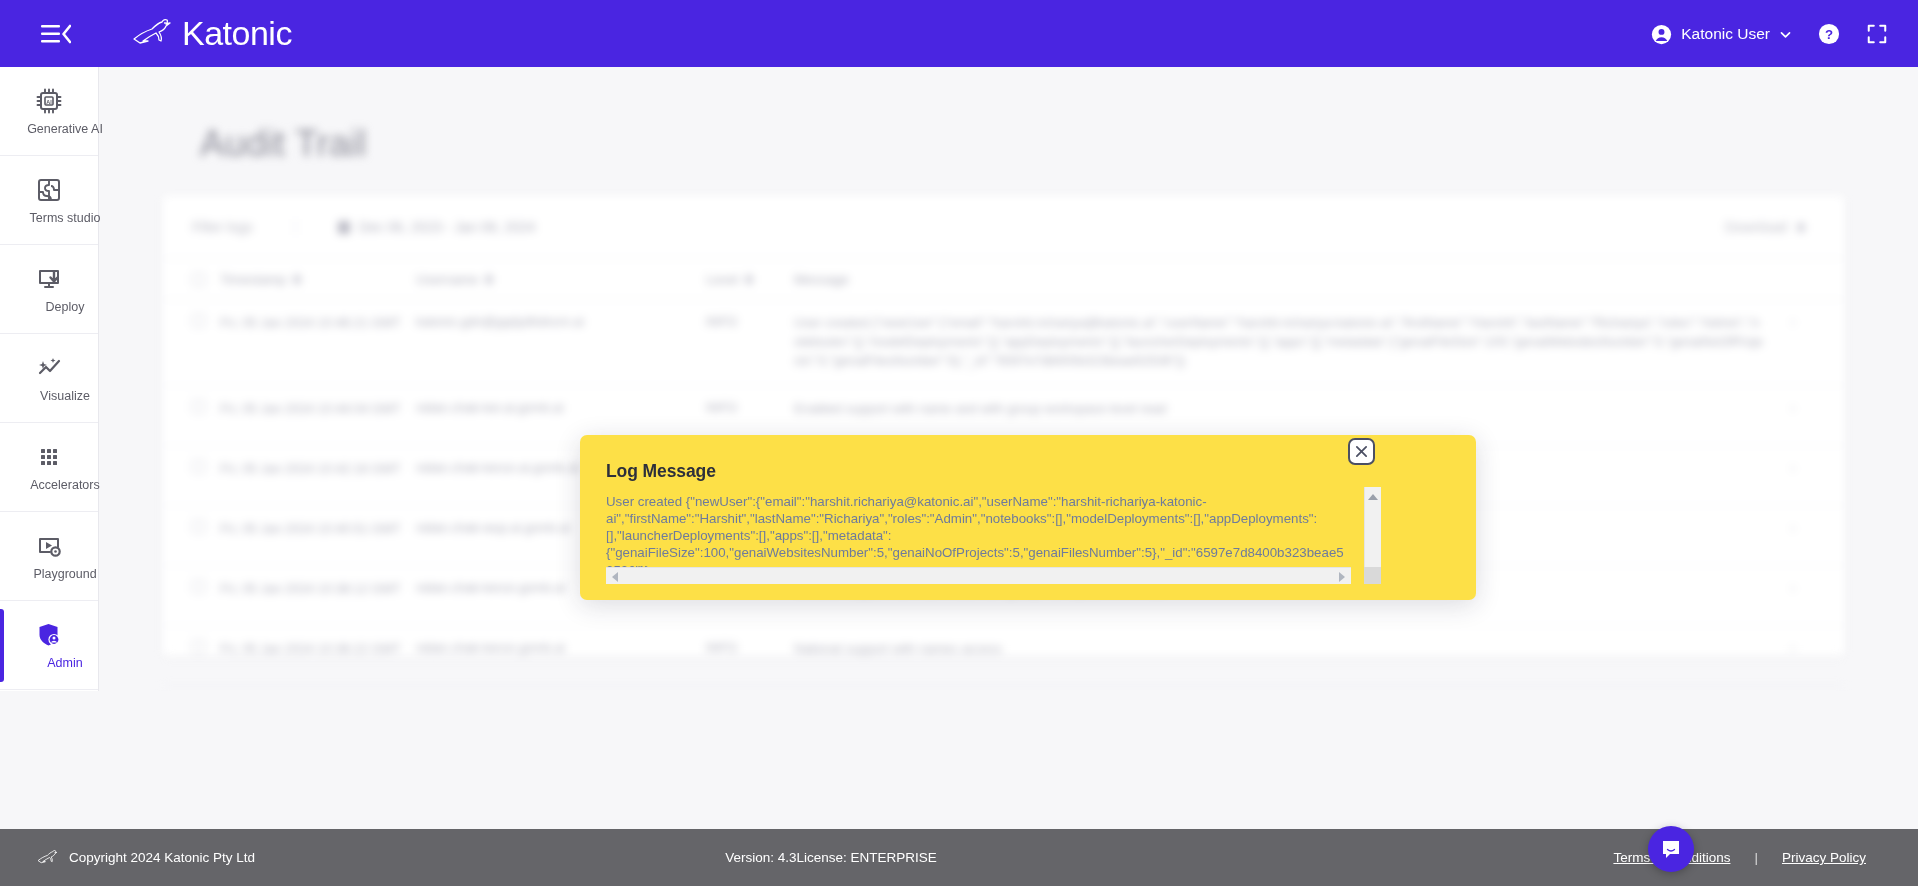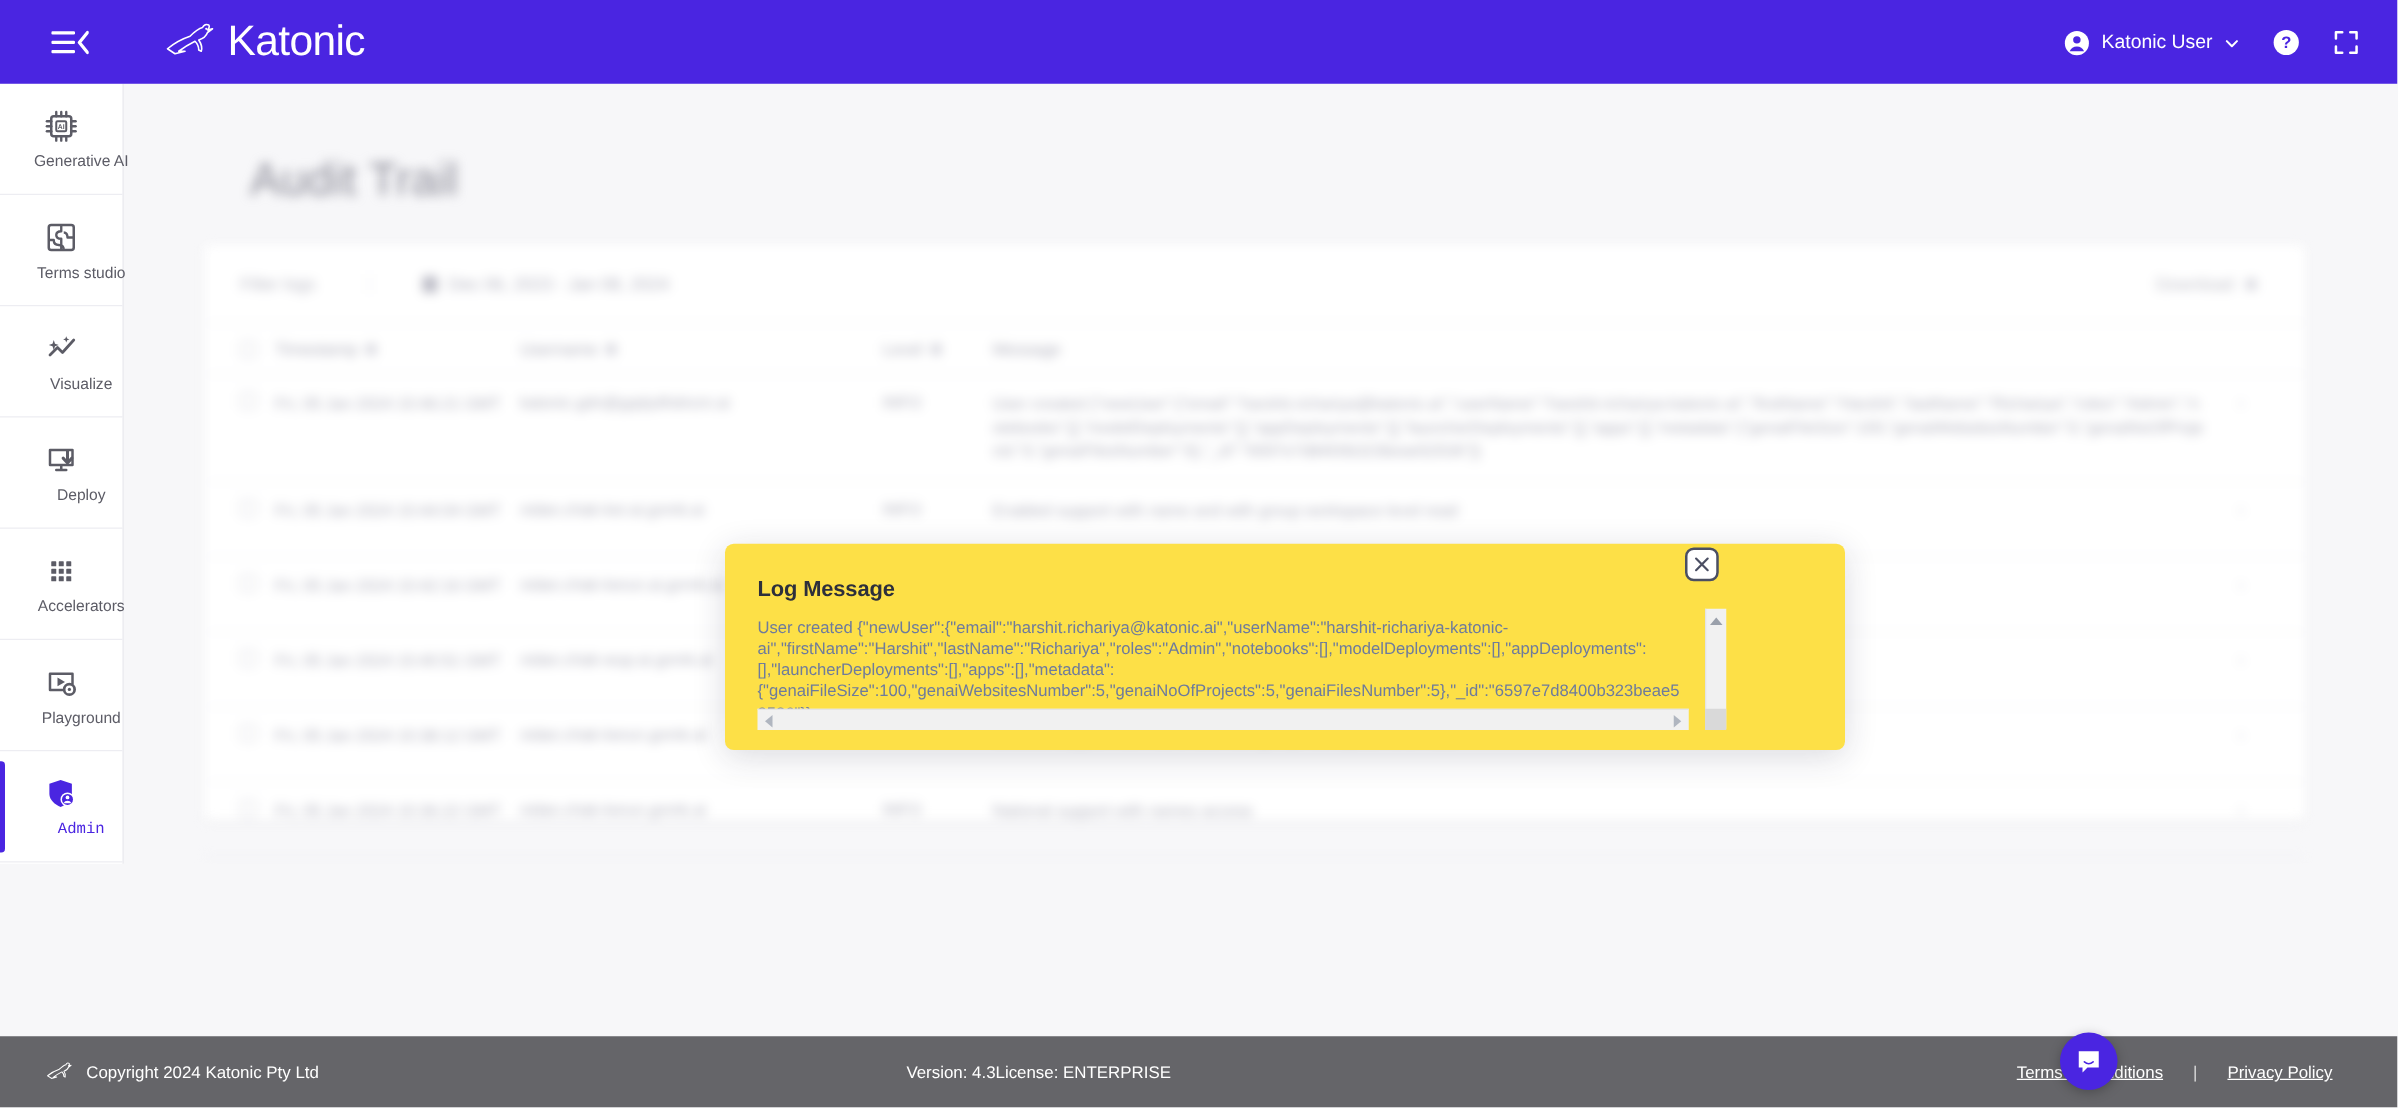--- a/index.html
+++ b/index.html
@@ -58,21 +58,21 @@
     height: 89px;
     display: flex; flex-direction: column;
     align-items: center; justify-content: center;
     gap: 7px;
     border-bottom: 1px solid #ededf2;
     cursor: pointer;
     color: #5c5c66;
   }
   .side-item .si-label { font-size: 12.5px; line-height: 1; white-space: nowrap; margin-left: 32px; }
   .side-item svg { display: block; }
-  .side-item.active { color: #4a25e1; font-family: Liberation Mono, monospace; }
+  .side-item.active { color: #4a25e1; }
   .side-item.active::before {
     content: ""; position: absolute; left: 0; top: 8px;
     width: 4px; height: 73px; background: #4a25e1;
     border-radius: 0 3px 3px 0;
   }
 
   
   .main {
     position: absolute; top: 67px; left: 99px;
     width: 1819px; height: 624px;
@@ -289,35 +289,35 @@
         <rect x="5" y="5" width="20" height="20" rx="2" fill="none" stroke="currentColor" stroke-width="2"></rect>
         <path d="M15 5 V10 Q11 10 11 13 Q11 16 15 16 V25" fill="none" stroke="currentColor" stroke-width="1.9" stroke-linejoin="round"></path>
         <path d="M25 15 H20 Q20 11 17 11" fill="none" stroke="currentColor" stroke-width="1.9" stroke-linejoin="round"></path>
         <path d="M5 17 H9 Q9 21 13 21 Q17 21 17 25" fill="none" stroke="currentColor" stroke-width="1.9" stroke-linejoin="round"></path>
       </svg>
       <span class="si-label">Terms studio</span>
     </div>
 
     <div class="side-item">
       <svg width="30" height="30" viewBox="0 0 30 30">
-        <path d="M6 20 L12 14 L16 18 L25 8" fill="none" stroke="currentColor" stroke-width="2.2" stroke-linecap="round" stroke-linejoin="round"></path>
-        <path d="M9 8 L10 11 L13 12 L10 13 L9 16 L8 13 L5 12 L8 11 Z" fill="currentColor"></path>
-        <path d="M19 5 L19.7 6.8 L21.5 7.5 L19.7 8.2 L19 10 L18.3 8.2 L16.5 7.5 L18.3 6.8 Z" fill="currentColor"></path>
-      </svg>
-      <span class="si-label">Visualize</span>
-    </div>
-
-    <div class="side-item">
-      <svg width="30" height="30" viewBox="0 0 30 30">
         <path d="M6 7 H24 V19 H6 Z" fill="none" stroke="currentColor" stroke-width="2" stroke-linejoin="round"></path>
         <path d="M11 23 H19" stroke="currentColor" stroke-width="2" stroke-linecap="round"></path>
         <path d="M15 19 V23" stroke="currentColor" stroke-width="2"></path>
         <path d="M20 8 V17 M16.5 13.5 L20 17.4 L23.5 13.5" stroke="currentColor" stroke-width="2.4" fill="none" stroke-linecap="round" stroke-linejoin="round"></path>
       </svg>
       <span class="si-label">Deploy</span>
+    </div>
+
+    <div class="side-item">
+      <svg width="30" height="30" viewBox="0 0 30 30">
+        <path d="M6 20 L12 14 L16 18 L25 8" fill="none" stroke="currentColor" stroke-width="2.2" stroke-linecap="round" stroke-linejoin="round"></path>
+        <path d="M9 8 L10 11 L13 12 L10 13 L9 16 L8 13 L5 12 L8 11 Z" fill="currentColor"></path>
+        <path d="M19 5 L19.7 6.8 L21.5 7.5 L19.7 8.2 L19 10 L18.3 8.2 L16.5 7.5 L18.3 6.8 Z" fill="currentColor"></path>
+      </svg>
+      <span class="si-label">Visualize</span>
     </div>
 
     <div class="side-item">
       <svg width="30" height="30" viewBox="0 0 30 30">
         <g fill="currentColor">
           <rect x="7" y="7" width="4" height="4" rx="0.5"></rect>
             <rect x="13" y="7" width="4" height="4" rx="0.5"></rect>
             <rect x="19" y="7" width="4" height="4" rx="0.5"></rect>
           <rect x="7" y="13" width="4" height="4" rx="0.5"></rect>
             <rect x="13" y="13" width="4" height="4" rx="0.5"></rect>

